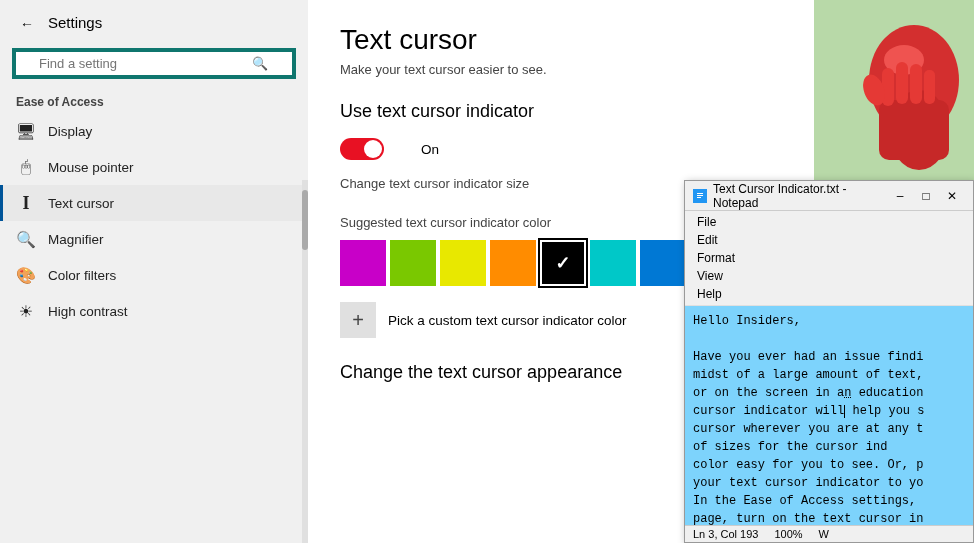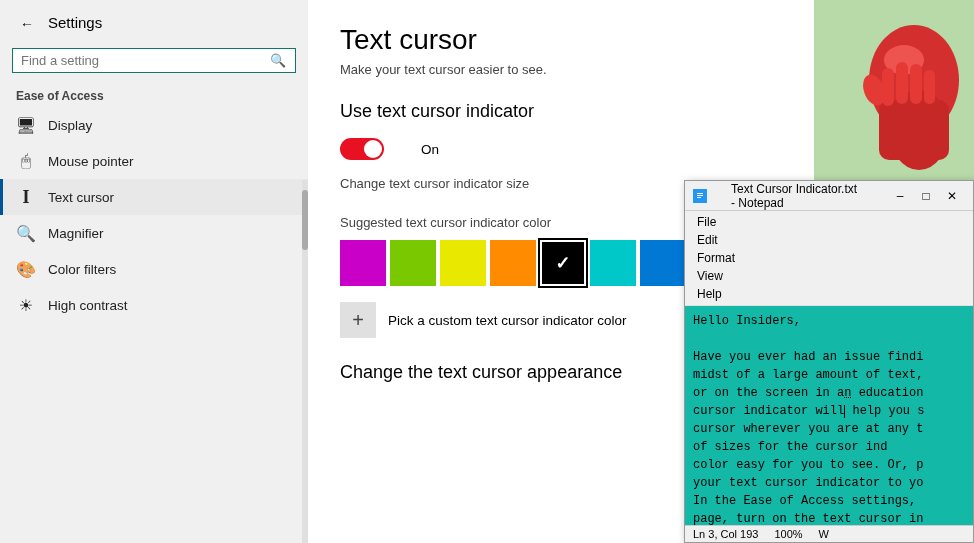--- a/index.html
+++ b/index.html
@@ -45,22 +45,22 @@
       font-size: 15px;
       font-weight: 400;
       color: #000;
     }
 
     .search-box {
       margin: 4px 12px 8px 12px;
       display: flex;
       align-items: center;
       background: #fff;
-      border: 1px solid #0f766e;
-      padding: 4px 8px;
+      border: 4px solid #0f766e;
+      padding: 4px 23px;
       gap: 6px;
     }
 
     .search-box input {
       border: none;
       outline: none;
       font-size: 13px;
       color: #555;
       flex: 1;
       background: transparent;
@@ -327,21 +327,21 @@
       display: flex;
       flex-direction: column;
       z-index: 10;
     }
 
     .notepad-titlebar {
       background: #f0f0f0;
       display: flex;
       align-items: center;
       padding: 4px 8px;
-      gap: 24px;
+      gap: 6px;
       border-bottom: 1px solid #ccc;
       height: 30px;
     }
 
     .notepad-icon {
       width: 14px;
       height: 14px;
       background: #2196F3;
       display: flex;
       align-items: center;
@@ -384,21 +384,21 @@
 
     .notepad-menu-item {
       font-size: 12px;
       padding: 2px 8px;
       cursor: pointer;
       color: #000;
     }
 
     .notepad-content {
       flex: 1;
-      background: #14b8a6;
+      background: #7dd3fc;
       padding: 6px 8px;
       font-family: 'Courier New', monospace;
       font-size: 12px;
       color: #000;
       overflow: hidden;
       line-height: 1.5;
       position: relative;
     }
 
     .notepad-statusbar {

